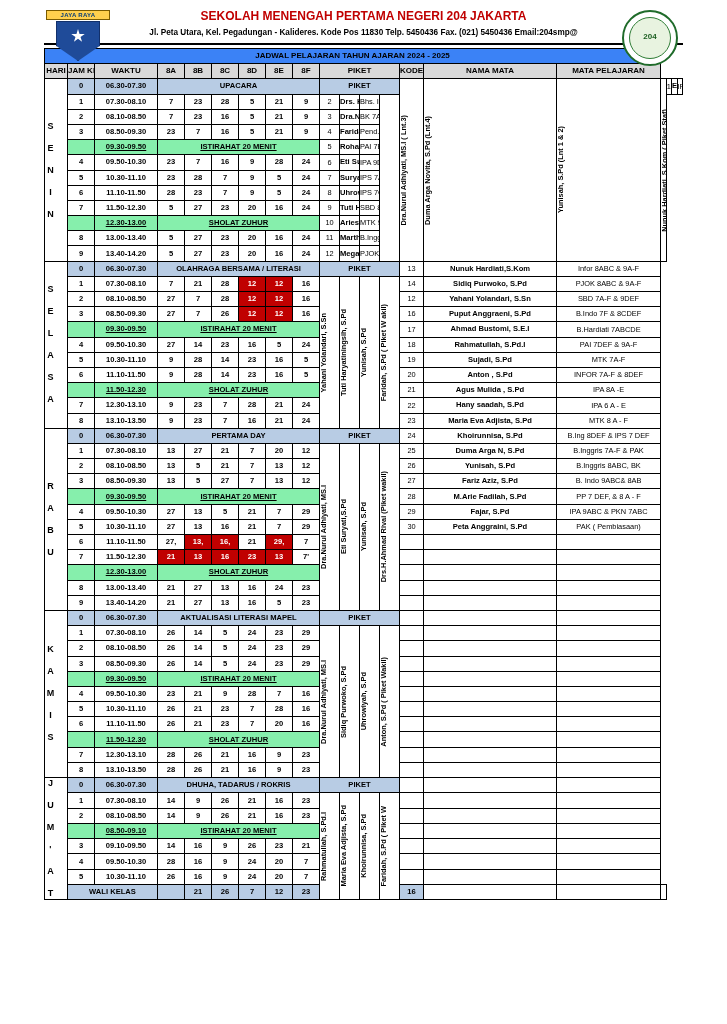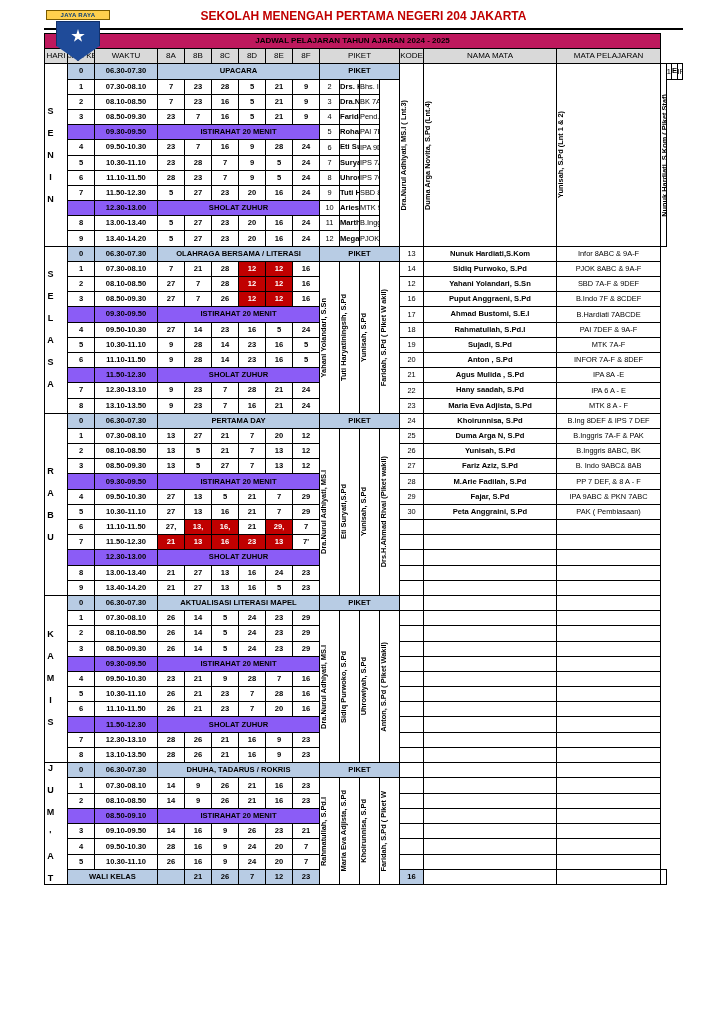--- a/index.html
+++ b/index.html
@@ -126,49 +126,49 @@
     border: 1px solid #000;
     text-align: center;
     vertical-align: middle;
     padding: 0;
     height: 15.2px;
     line-height: 1.05;
     overflow: hidden;
     white-space: nowrap;
   }
   .ttl {
-    background: #be185d;
+    background: #3b82f6;
     font-weight: bold;
     font-size: 8px;
     height: 14px;
   }
   .hdr {
     background: #d9d9d9;
-    font-weight: normal;
+    font-weight: bold;
     font-size: 8px;
   }
   .day {
     font-weight: bold;
     font-size: 9px;
     letter-spacing: 1px;
     writing-mode: vertical-rl;
     text-orientation: upright;
     white-space: nowrap;
   }
   .daycell { width: 22px; }
   .vert {
     writing-mode: vertical-rl;
     transform: rotate(180deg);
     font-weight: bold;
     font-size: 7.4px;
     white-space: nowrap;
     padding: 1px 0;
   }
   .band-blue { background: #b8cce4; font-weight: bold; }
-  .band-peach { background: #8b5cf6; font-weight: bold; }
+  .band-peach { background: #86efac; font-weight: bold; text-decoration: underline; }
   .num-bold { font-weight: bold; }
   .red-cell { background: #c00000; color: #fff; font-weight: bold; }
   .wali { background: #b8cce4; font-weight: bold; margin-left: 48px; }
 
   .t-hari { width: 23px; }
   .t-jam { width: 27px; }
   .t-waktu { width: 63px; }
   .t-cls { width: 27px; }
   .t-piket { width: 20px; }
   .t-kode { width: 24px; }
@@ -191,21 +191,28 @@
 </head>
 <body>
 
 <div class="page">
 
   <div class="header">
     <div class="logo-left">
       <div class="jaya-banner">JAYA RAYA</div>
       <div class="shield"></div>
     </div>
+    <div class="logo-right">
+      <div class="circ">
+        <div class="inner"></div>
+        <div class="txt">204</div>
+      </div>
+    </div>
     <div class="line3">SEKOLAH MENENGAH PERTAMA NEGERI 204 JAKARTA</div>
+    <div class="line4">Jl. Peta Utara, Kel. Pegadungan - Kalideres. Kode Pos 11830 Telp. 5450436 Fax. (021) 5450436 Email:204smp@</div>
   </div>
   <div class="rule"></div>
 
   <div class="wrap">
     <table class="sched">
       <colgroup>
         <col class="t-hari">
           <col class="t-jam">
           <col class="t-waktu">
         <col class="t-cls">

